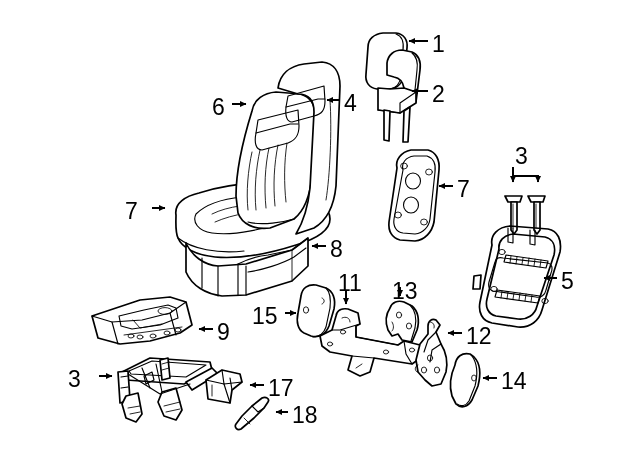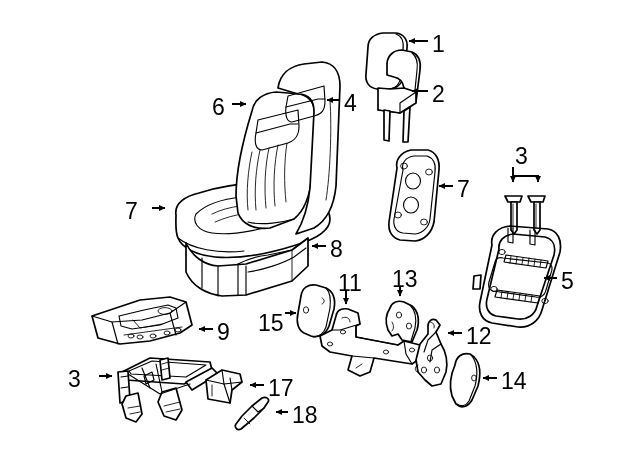--- a/index.html
+++ b/index.html
@@ -401,20 +401,20 @@
   <div class="callout-label" style="left:515px; top:145px;">3</div>
   <div class="callout-label" style="left:344px; top:92px;">4</div>
   <div class="callout-label" style="left:561px; top:270px;">5</div>
   <div class="callout-label" style="left:212px; top:96px;">6</div>
   <div class="callout-label" style="left:457px; top:178px;">7</div>
   <div class="callout-label" style="left:330px; top:238px;">8</div>
   <div class="callout-label" style="left:217px; top:321px;">9</div>
   <div class="callout-label" style="left:125px; top:200px;">7</div>
   <div class="callout-label" style="left:338px; top:272px;">11</div>
   <div class="callout-label" style="left:466px; top:325px;text-align:right;">12</div>
-  <div class="callout-label" style="left:392px; top:268px;">13</div>
+  <div class="callout-label" style="left:392px; top:280px;">13</div>
   <div class="callout-label" style="left:501px; top:370px;">14</div>
-  <div class="callout-label" style="left:258px; top:305px;margin-top:7px;">15</div>
+  <div class="callout-label" style="left:252px; top:305px;">15</div>
   <div class="callout-label" style="left:68px;  top:368px;">3</div>
   <div class="callout-label" style="left:268px; top:377px;">17</div>
   <div class="callout-label" style="left:292px; top:404px;text-align:center;">18</div>
 
 </div>
 
 </body></html>

